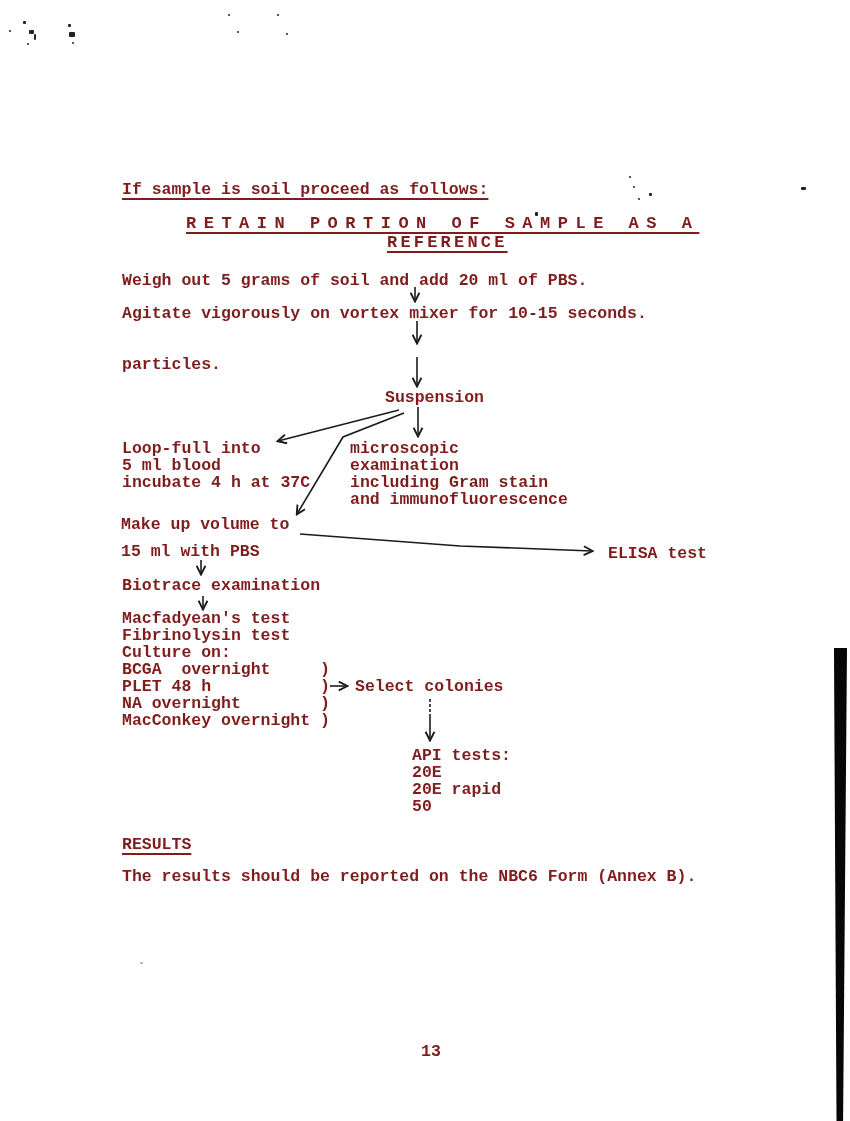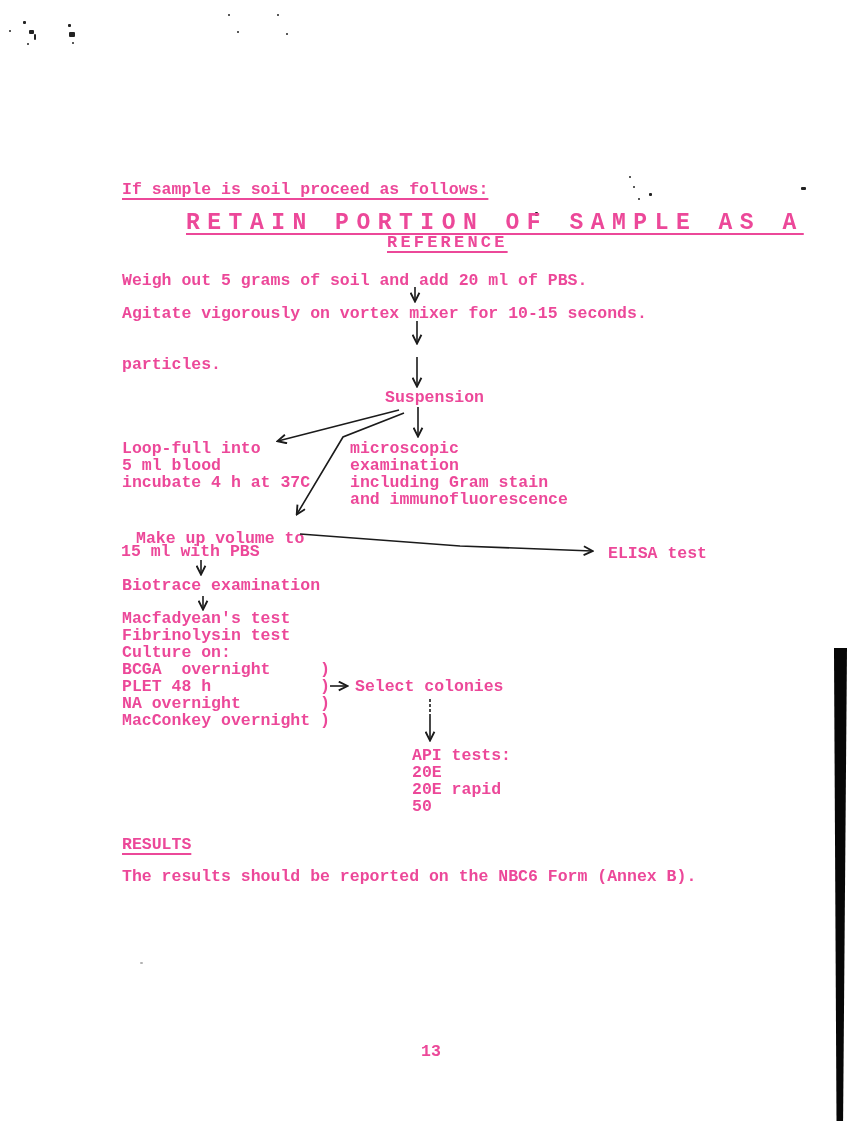--- a/index.html
+++ b/index.html
@@ -8,29 +8,29 @@
     width:850px; height:1121px;
     margin:0 auto;
     background:#ffffff;
     overflow:hidden;
     font-family:"Liberation Mono","DejaVu Sans Mono",monospace;
   }
   .ln {
     position:absolute;
     white-space:pre;
     font:bold 16.5px/17px "Liberation Mono","DejaVu Sans Mono",monospace;
-    color:#ec4899;
+    color:#7f1d1d;
     letter-spacing:0;
   }
   .ul {
     text-decoration:underline;
     text-decoration-thickness:1.5px;
     text-underline-offset:3.5px;
   }
-  .heading1 { letter-spacing:7.5px; font-size:23px; }
+  .heading1 { letter-spacing:7.5px; font-size:17px; }
   .heading2 { letter-spacing:3.2px; font-size:17px; }
   .arrows { position:absolute; left:0; top:0; width:850px; height:1121px; pointer-events:none; }
   .speck { position:absolute; background:#222; border-radius:1px; }
   .edge-bar {
     position:absolute; left:833px; top:648px; width:14px; height:473px;
     background:#070707;
     clip-path:polygon(7% 0, 100% 0, 72% 100%, 25% 100%);
   }
 </style>
 </head>
@@ -74,21 +74,21 @@
 
   <span class="ln" style="left:122px;top:440px;">Loop-full into</span>
   <span class="ln" style="left:122px;top:457px;">5 ml blood</span>
   <span class="ln" style="left:122px;top:474px;">incubate 4 h at 37C</span>
 
   <span class="ln" style="left:350px;top:440px;">microscopic</span>
   <span class="ln" style="left:350px;top:457px;">examination</span>
   <span class="ln" style="left:350px;top:474px;">including Gram stain</span>
   <span class="ln" style="left:350px;top:491px;">and immunofluorescence</span>
 
-  <span class="ln" style="left:121px;top:530px;margin-left:15px;">Make up volume to</span>
+  <span class="ln" style="left:121px;top:516px;">Make up volume to</span>
   <span class="ln" style="left:121px;top:543px;">15 ml with PBS</span>
   <span class="ln" style="left:608px;top:545px;">ELISA test</span>
 
   <span class="ln" style="left:122px;top:577px;">Biotrace examination</span>
 
   <span class="ln" style="left:122px;top:610px;">Macfadyean's test</span>
   <span class="ln" style="left:122px;top:627px;">Fibrinolysin test</span>
   <span class="ln" style="left:122px;top:644px;">Culture on:</span>
 
   <span class="ln" style="left:122px;top:661px;">BCGA  overnight</span>

